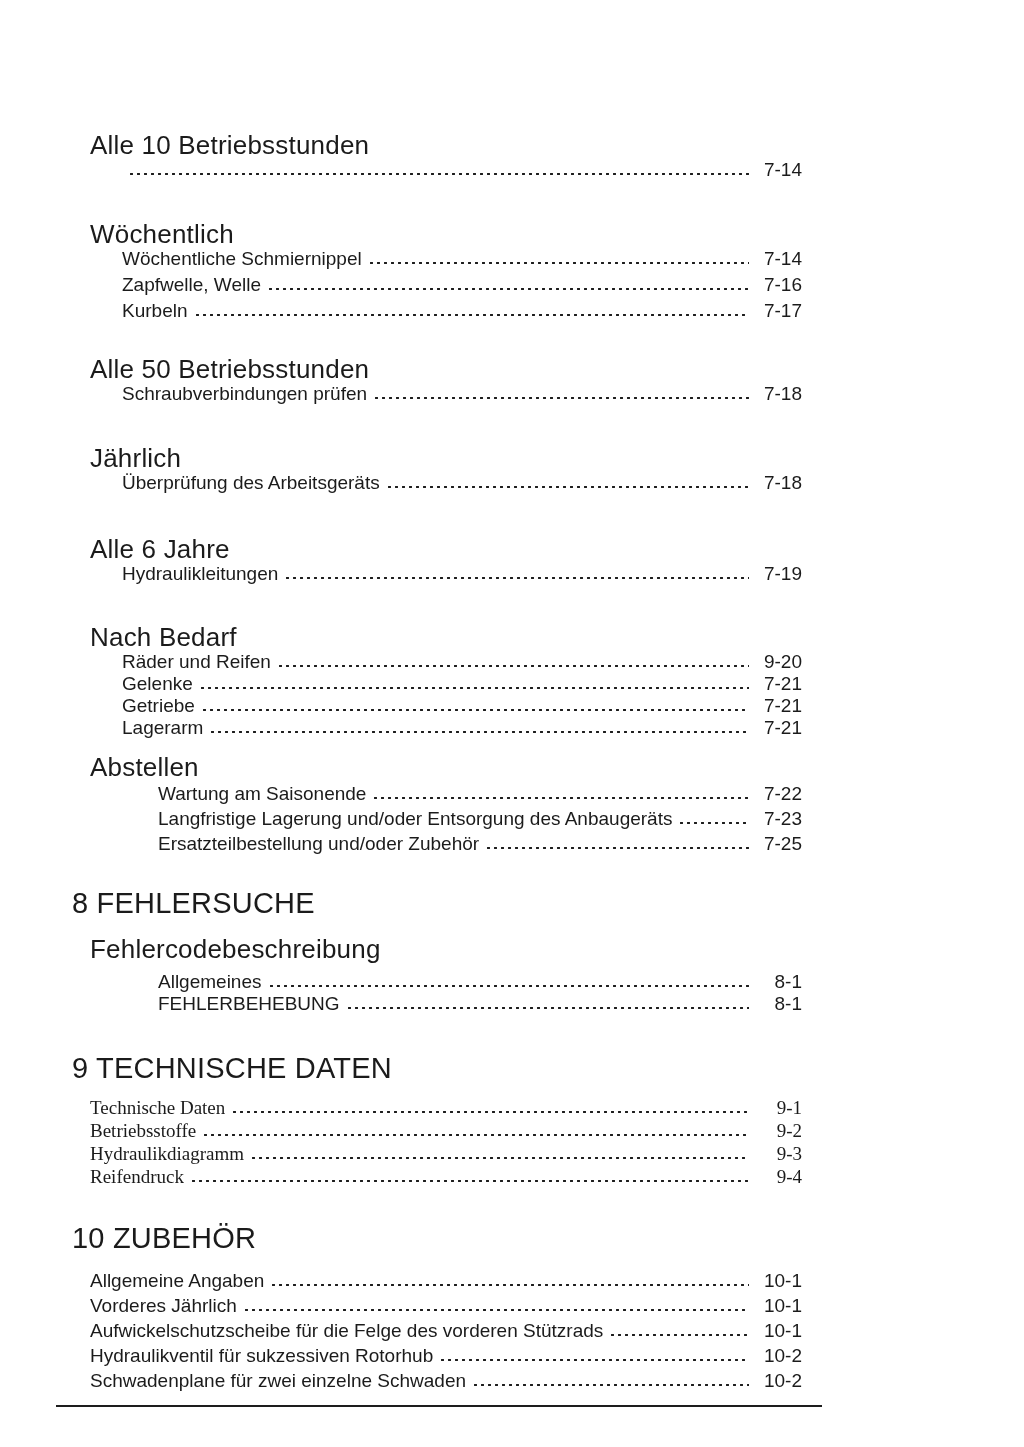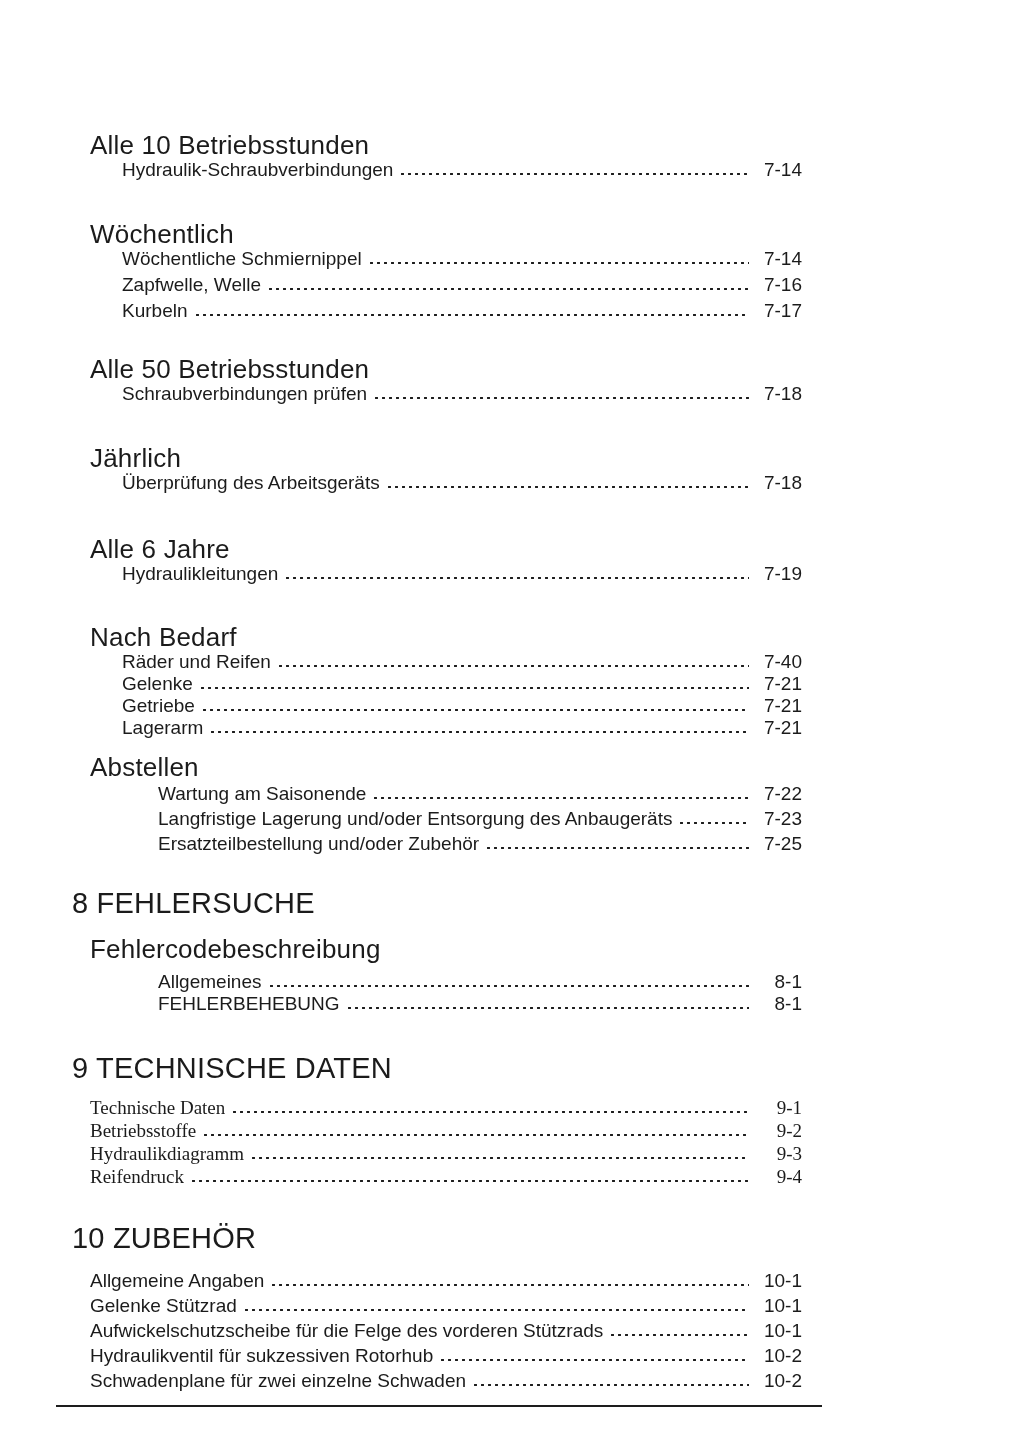--- a/index.html
+++ b/index.html
@@ -79,21 +79,20 @@
   }
 </style>
 </head>
 <body>
 
 <div class="page">
 
   <div>
     <h2 class="section">Alle 10 Betriebsstunden</h2>
     <div class="row ind1">
-      <span class="lbl">Hydraulik-Schraubverbindungen</span>
       <span class="leader"></span>
       <span class="pg">7-14</span>
     </div>
   </div>
 
   <div class="mt39">
     <h2 class="section">Wöchentlich</h2>
     <div class="rows-26">
       <div class="row ind1">
         <span class="lbl">Wöchentliche Schmiernippel</span>
@@ -139,21 +138,21 @@
       <span class="pg">7-19</span>
     </div>
   </div>
 
   <div class="mt38">
     <h2 class="section">Nach Bedarf</h2>
     <div>
       <div class="row ind1">
         <span class="lbl">Räder und Reifen</span>
         <span class="leader"></span>
-        <span class="pg">7-40</span>
+        <span class="pg">9-20</span>
       </div>
       <div class="row ind1">
         <span class="lbl">Gelenke</span>
         <span class="leader"></span>
         <span class="pg">7-21</span>
       </div>
       <div class="row ind1">
         <span class="lbl">Getriebe</span>
         <span class="leader"></span>
         <span class="pg">7-21</span>
@@ -235,21 +234,21 @@
 
   <div class="mt35">
     <h1 class="chapter">10 ZUBEHÖR</h1>
     <div class="rows-25">
       <div class="row ind0">
         <span class="lbl">Allgemeine Angaben</span>
         <span class="leader"></span>
         <span class="pg">10-1</span>
       </div>
       <div class="row ind0">
-        <span class="lbl">Gelenke Stützrad</span>
+        <span class="lbl">Vorderes Jährlich</span>
         <span class="leader"></span>
         <span class="pg">10-1</span>
       </div>
       <div class="row ind0">
         <span class="lbl">Aufwickelschutzscheibe für die Felge des vorderen Stützrads</span>
         <span class="leader"></span>
         <span class="pg">10-1</span>
       </div>
       <div class="row ind0">
         <span class="lbl">Hydraulikventil für sukzessiven Rotorhub</span>

